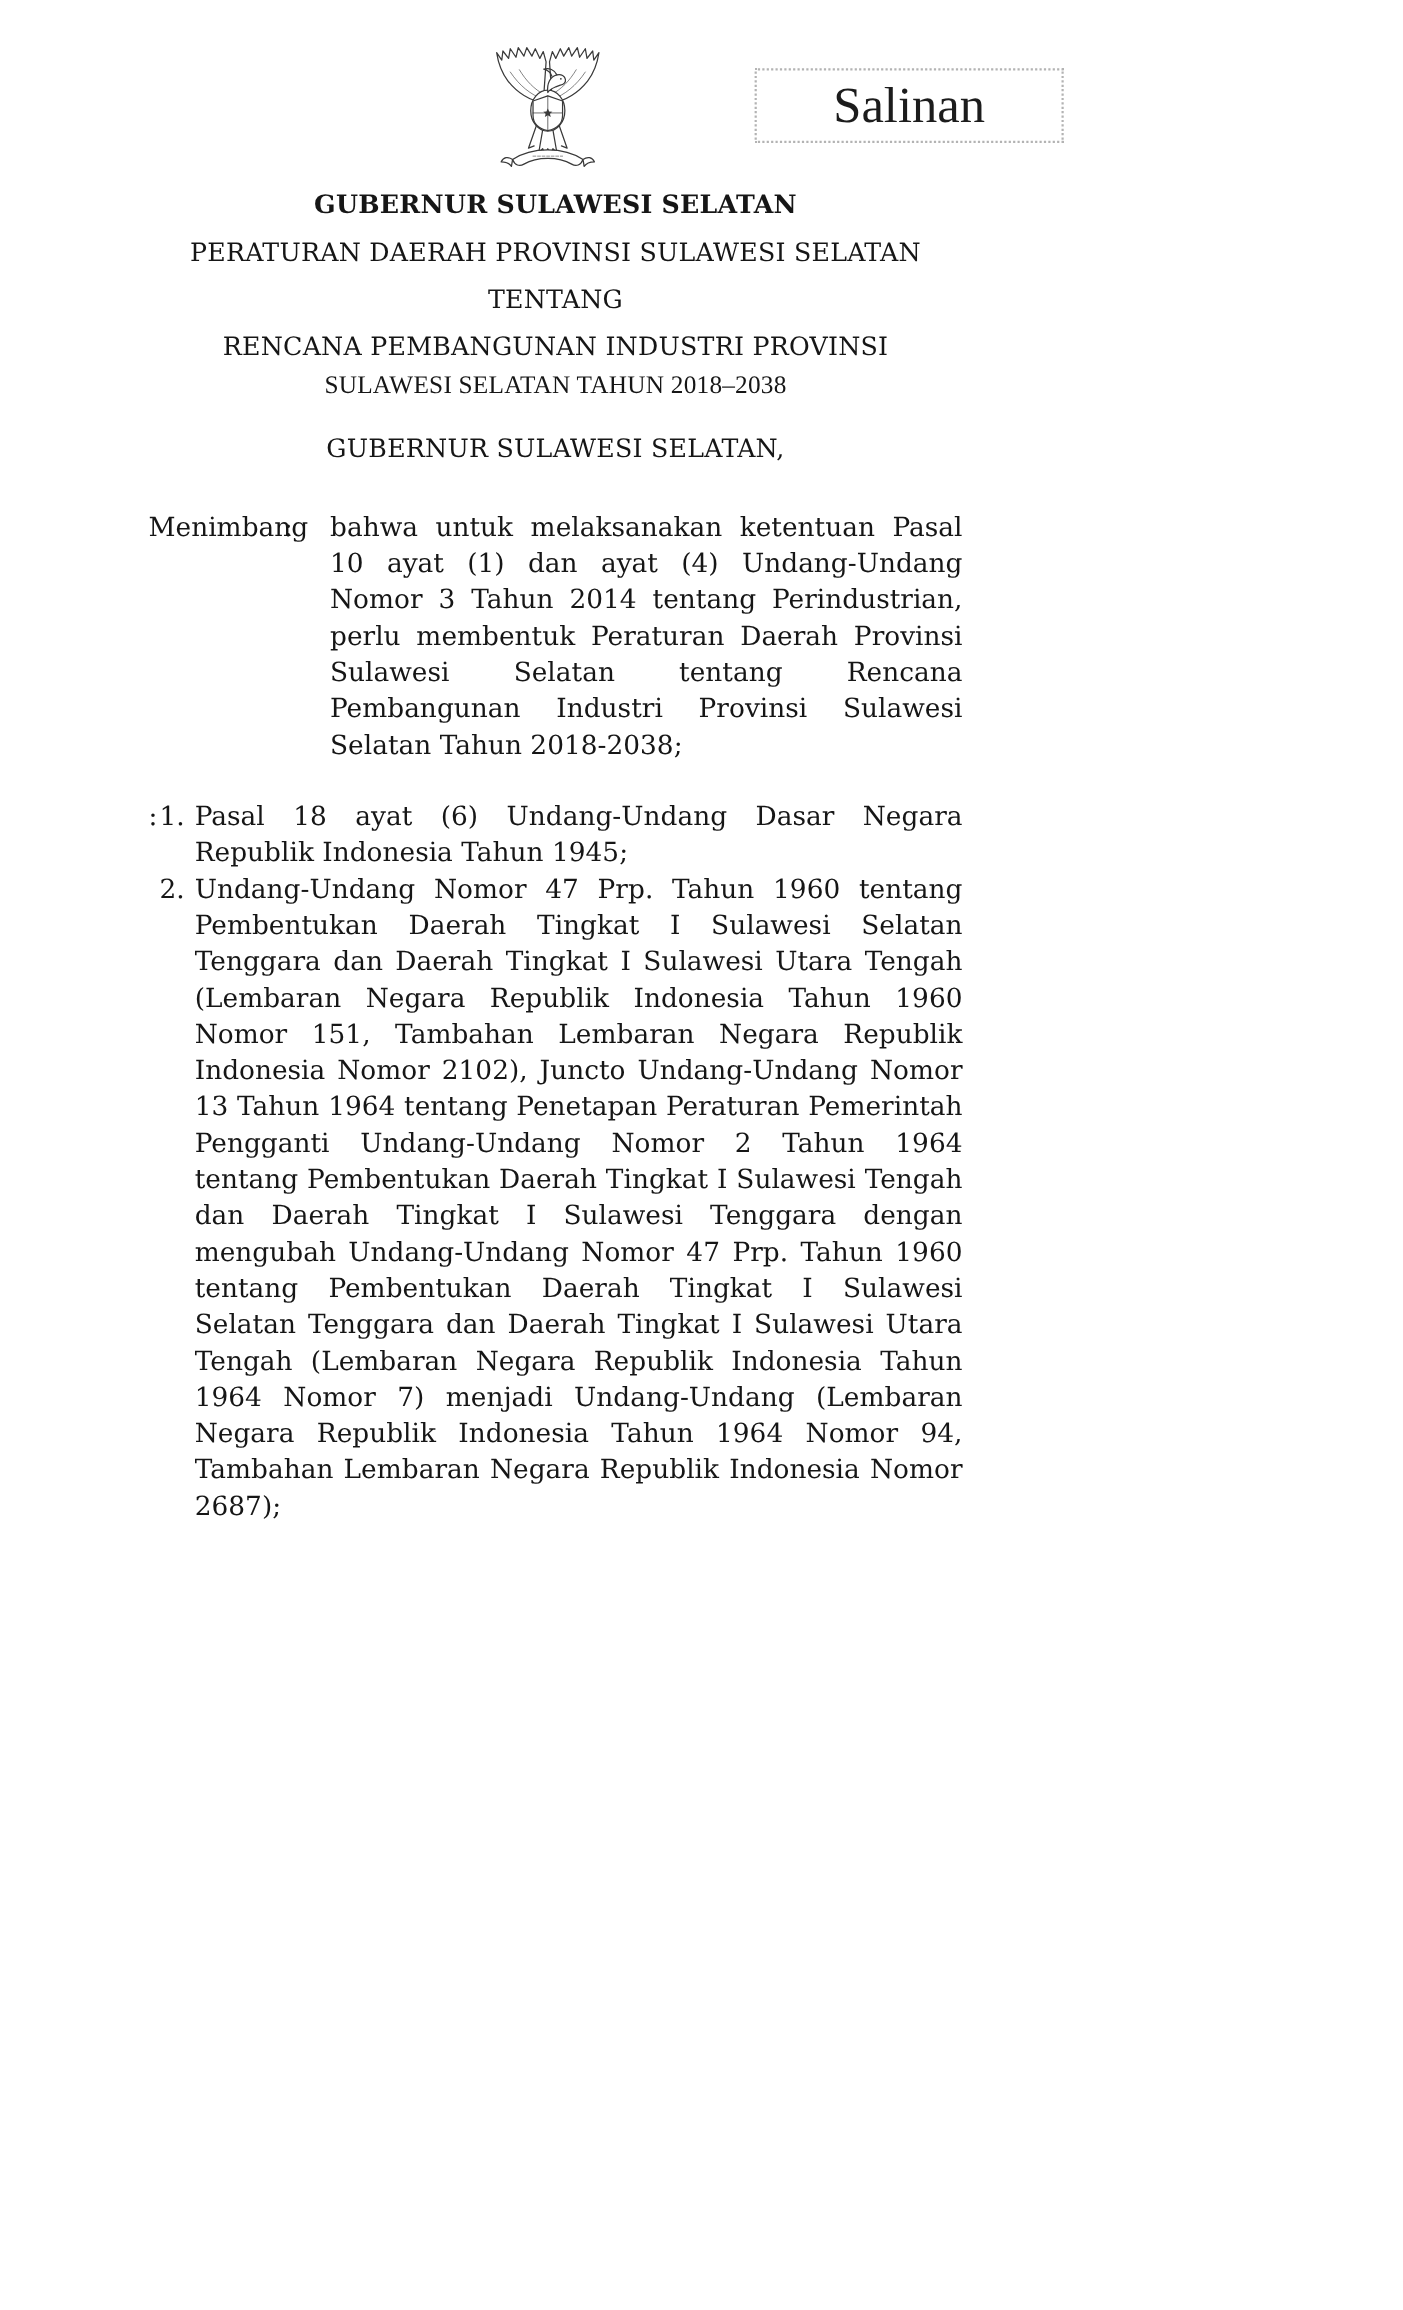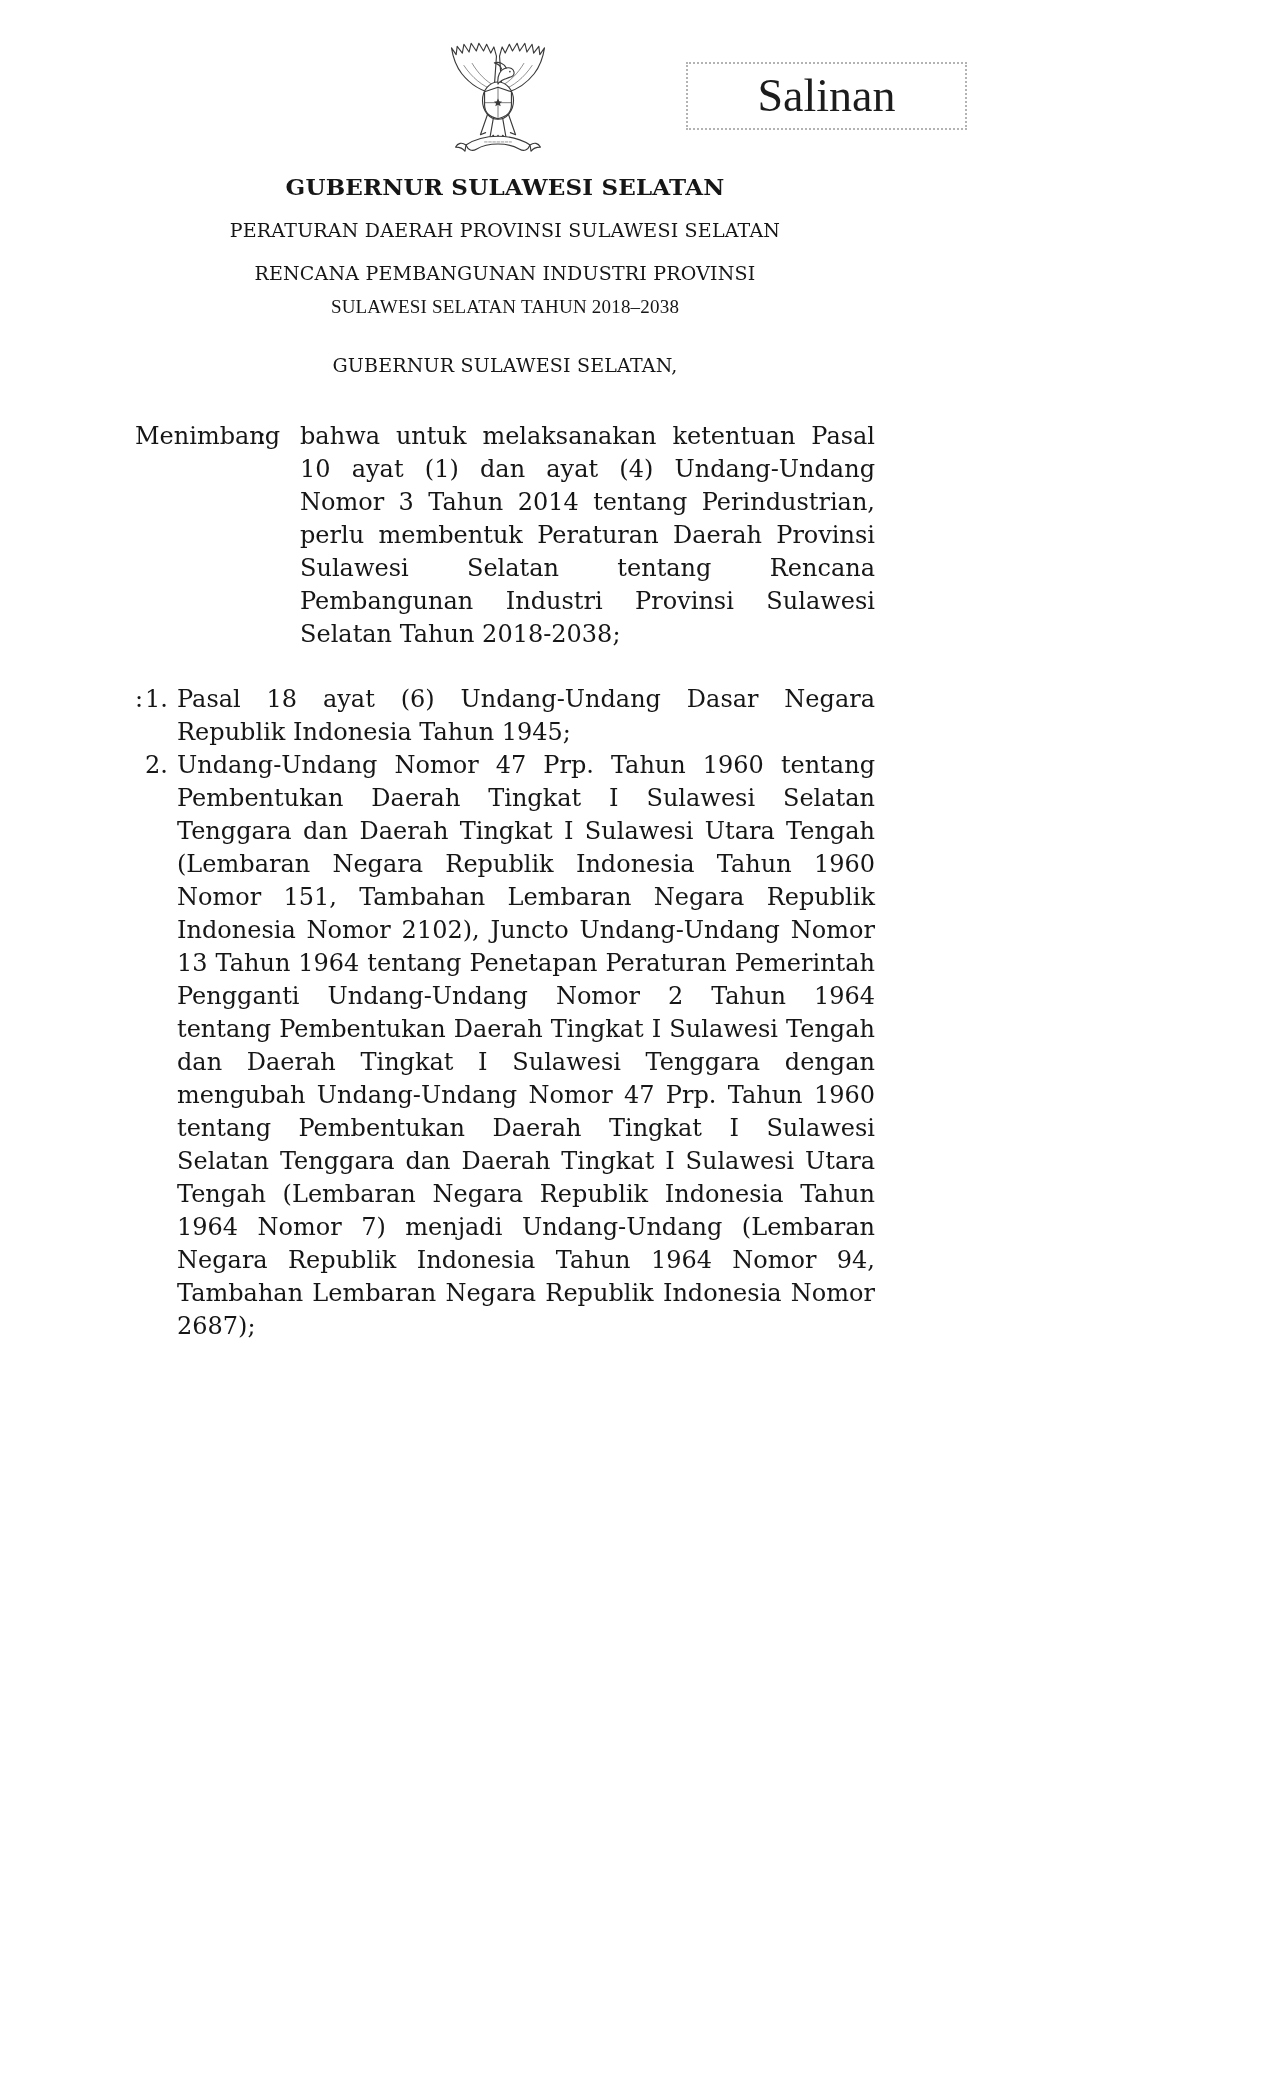--- a/index.html
+++ b/index.html
@@ -46,21 +46,21 @@
 
   
   .content {
     position: absolute;
     left: 135px;
     top: 172px;
     width: 740px;
   }
   .h {
     text-align: center;
-    font-size: 19px;
+    font-size: 23px;
     line-height: 30px;
     margin: 13px 0 0 0;
     font-weight: normal;
     letter-spacing: 0.2px;
   }
   .h.first { margin-top: 0; font-weight: bold; font-size: 23px; }
   .h.tight { margin-top: 4px; font-family: Liberation Serif, serif; }
   .h.sp1 { margin-top: 31px; }
   .h.sp2 { margin-top: 28px; }
 
@@ -130,20 +130,21 @@
   </div>
 
   <div class="salinan-box">
     <span class="salinan-text">Salinan</span>
   </div>
 
   <div class="content">
 
     <p class="h first">GUBERNUR SULAWESI SELATAN</p>
     <p class="h">PERATURAN DAERAH PROVINSI SULAWESI SELATAN</p>
+    <p class="h">TENTANG</p>
     <p class="h">RENCANA PEMBANGUNAN INDUSTRI PROVINSI</p>
     <p class="h tight">SULAWESI SELATAN TAHUN 2018–2038</p>
     <p class="h sp2">GUBERNUR SULAWESI SELATAN,</p>
 
     <div class="clause">
       <div class="clause-label">Menimbang</div>
       <div class="clause-colon">:</div>
       <div class="clause-body">
         <div class="menimbang-text">bahwa untuk melaksanakan ketentuan Pasal 10 ayat (1) dan ayat (4) Undang-Undang Nomor 3 Tahun 2014 tentang Perindustrian, perlu membentuk Peraturan Daerah Provinsi Sulawesi Selatan tentang Rencana Pembangunan Industri Provinsi Sulawesi Selatan Tahun 2018-2038;</div>
       </div>

